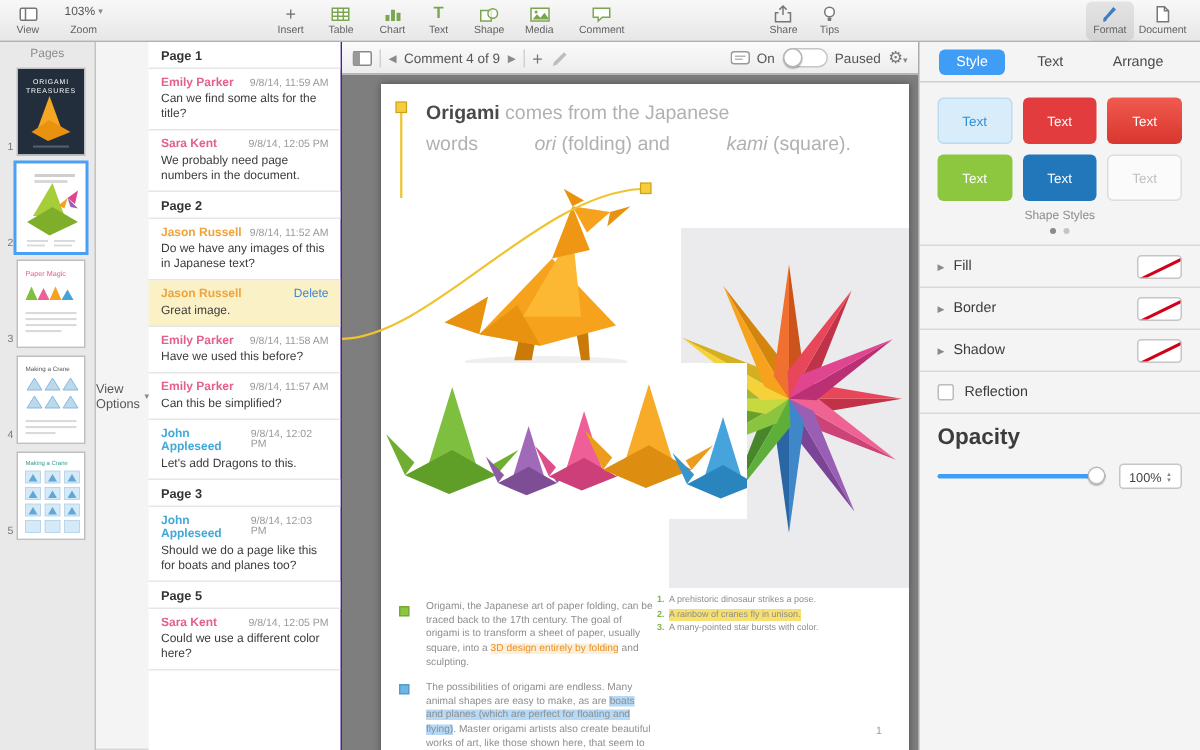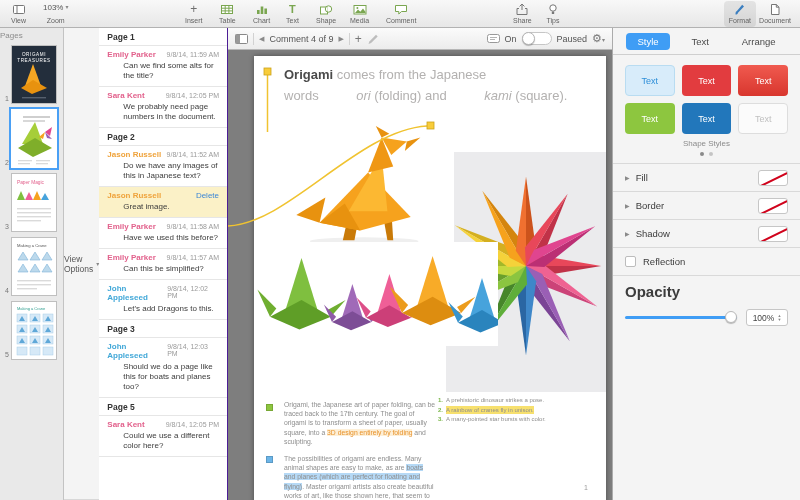--- a/index.html
+++ b/index.html
@@ -15,39 +15,39 @@
   .tb-icon svg{display:block;}
   .tb-label{font-size:7px;color:#636363;line-height:9px;}
   .tb-zoom{font-size:8px;color:#555;display:flex;align-items:flex-start;gap:2px;height:13px;}
   .chev{font-size:6px;color:#888;}
 
   
   .main{flex:1;display:flex;min-height:0;}
 
   
   .pages{flex:0 0 64px;background:#e9e9e9;border-right:1px solid #c3c3c3;overflow:hidden;}
-  .pages-title{height:15px;line-height:15px;font-size:8px;color:#8d8d8d;}
+  .pages-title{height:15px;line-height:15px;text-align:center;font-size:8px;color:#8d8d8d;}
   .thumb-row{display:flex;align-items:flex-end;margin:3px 2px 7px 2px;}
   .thumb-num{width:10px;font-size:7px;color:#777;text-align:center;margin-bottom:1px;}
   .thumb{width:44px;height:57px;background:#fff;box-shadow:0 0 0 1px rgba(0,0,0,.18);}
   .thumb svg{display:block;}
   .thumb.selected{box-shadow:0 0 0 1px #fff,0 0 0 3px #4aa0f5;}
 
   
   .comments{flex:0 0 164px;background:#fff;border-right:1px solid #4c1d95;display:flex;flex-direction:row;overflow:hidden;}
   .comments-header{flex:0 0 20px;background:#f4f4f4;border-bottom:1px solid #d8d8d8;font-size:8.5px;color:#555;display:flex;align-items:center;justify-content:center;gap:3px;}
   .page-row{padding:4px 8px 3px;font-size:8.5px;font-weight:bold;color:#333;border-bottom:1px solid #e6e6e6;background:#fff;}
   .comment-row{padding:4px 8px 5px;border-bottom:1px solid #e6e6e6;}
   .comment-row.selected{background:#fbf1c7;}
   .c-head{display:flex;justify-content:space-between;align-items:baseline;}
   .c-author{font-size:8px;font-weight:bold;}
   .ca-pink{color:#e2618c;} .ca-orange{color:#efa33c;} .ca-blue{color:#42a8d8;}
   .c-time{font-size:7px;color:#9a9a9a;}
   .c-delete{font-size:8px;color:#3b86d6;}
-  .c-text{font-size:8px;color:#3c3c3c;line-height:10px;margin-top:2px;margin-left:16px;}
+  .c-text{font-size:8px;color:#3c3c3c;line-height:10px;margin-top:2px;}
 
   
   .canvas{flex:1;display:flex;flex-direction:column;min-width:0;background:#7e7e7e;}
   .canvas-bar{flex:0 0 22px;background:linear-gradient(#fbfbfb,#ececec);border-bottom:1px solid #b6b6b6;display:flex;align-items:center;padding:0 7px;gap:5px;font-size:9px;color:#555;}
   .cb-sep{width:1px;height:12px;background:#d2d2d2;}
   .cb-btn{display:flex;align-items:center;justify-content:center;color:#777;}
   .cb-arrow{font-size:7px;color:#8a8a8a;}
   .cb-plus{font-size:12px;color:#777;line-height:10px;}
   .cb-right{margin-left:auto;display:flex;align-items:center;gap:5px;}
   .toggle{width:30px;height:13px;background:#fff;border:1px solid #c6c6c6;border-radius:7px;position:relative;}

